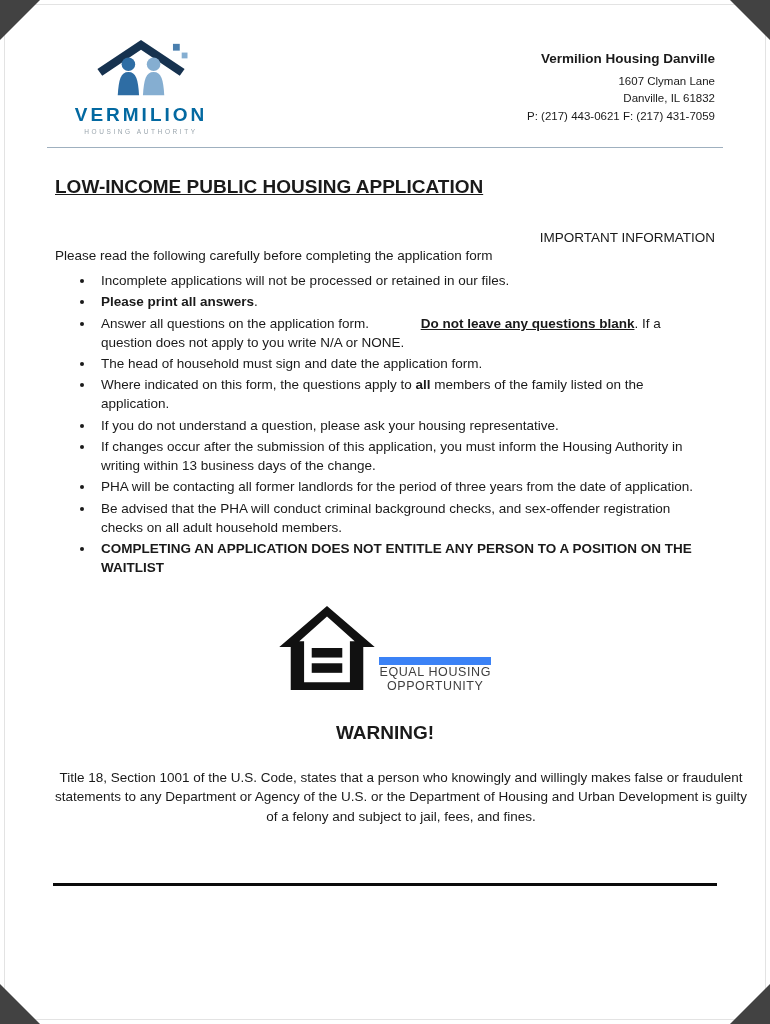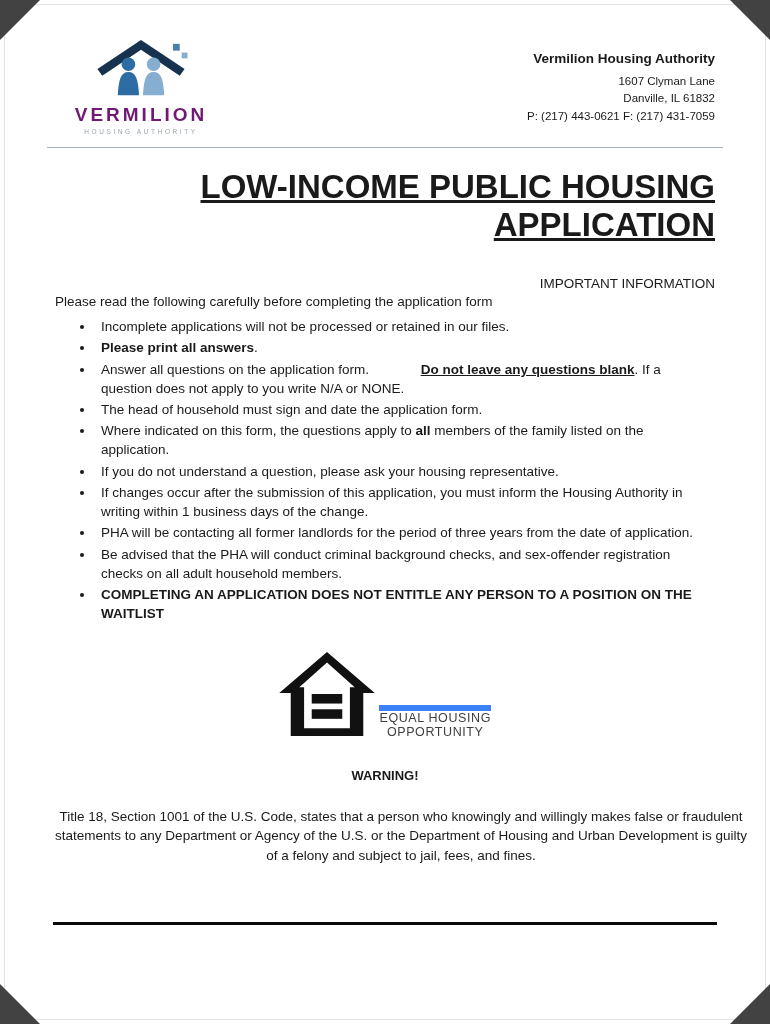--- a/index.html
+++ b/index.html
@@ -18,45 +18,45 @@
   .corner { position:absolute; width:0; height:0; z-index:6; }
   .corner.tl { top:0; left:0;  border-top:40px solid #424242; border-right:40px solid transparent; }
   .corner.tr { top:0; right:0; border-top:40px solid #424242; border-left:40px solid transparent; }
   .corner.bl { bottom:0; left:0;  border-bottom:40px solid #424242; border-right:40px solid transparent; }
   .corner.br { bottom:0; right:0; border-bottom:40px solid #424242; border-left:40px solid transparent; }
 
   
   .header { display:flex; justify-content:space-between; align-items:flex-start; }
   .logo { width:160px; text-align:center; margin-left:6px; }
   .logo svg { display:block; margin:0 auto; }
-  .wordmark { font-size:19px; font-weight:bold; color:#701a75; letter-spacing:3px; margin-top:3px; }
+  .wordmark { font-size:19px; font-weight:bold; color:#0369a1; letter-spacing:3px; margin-top:3px; }
   .tagline  { font-size:6.5px; color:#9aa5ad; letter-spacing:2.6px; margin-top:2px; }
   .org-info { text-align:right; padding-top:12px; }
   .org-name { font-weight:bold; font-size:13.5px; margin-bottom:7px; }
   .org-line { font-size:11.5px; line-height:1.5; }
   .header-divider { border:none; border-top:1px solid #9fb0bf; margin:12px -8px 0; }
 
   
-  .title { text-align:right; font-size:33px; font-weight:bold; text-decoration:underline; margin-top:20px; }
+  .title { text-align:left; font-size:19px; font-weight:bold; text-decoration:underline; margin-top:28px; }
   .imp-heading { text-align:right; font-weight:normal; font-size:13.5px; margin-top:32px; }
   .imp-sub { text-align:left; font-size:13.5px; margin-top:3px; }
 
   ul.bullets { margin:9px 0 0; padding-left:40px; }
   ul.bullets li { font-size:13.5px; line-height:1.4; padding-left:6px; margin-bottom:2.5px; }
   .seg-b { font-weight:bold; }
   .seg-u { text-decoration:underline;padding-left:48px; }
 
   
   .eho { text-align:center; margin-top:28px; }
-  .eho-text { display:inline-block; border-top:6px solid #3b82f6; margin-top:15px; padding-top:1px;
+  .eho-text { display:inline-block; border-top:8px solid #3b82f6; margin-top:15px; padding-top:1px;
               font-size:12.5px; line-height:1.1; color:#3f3f3f; letter-spacing:0.6px; min-width:112px; }
 
   
   .notice { font-weight:bold; text-align:center; font-size:13.5px; width:682px; margin:32px auto 0; line-height:1.45; }
-  .warning-heading { text-align:center; font-weight:bold; font-size:13px; margin-top:28px; }
+  .warning-heading { text-align:center; font-weight:bold; font-size:19px; margin-top:28px; }
   .warning-body { text-align:center; font-size:13.5px; width:692px; margin:24px auto 0; line-height:1.45; }
   .bottom-rule { border:none; border-top:3px solid #0a0a0a; margin:56px -2px 0; }
 </style>
 </head>
 <body>
 
 <div class="page">
 
   <div class="header">
     <div class="logo">
@@ -68,42 +68,42 @@
           <circle cx="42" cy="26" r="7" fill="#2e6da4"></circle>
           <path d="M42 34 C34 34 32 42 31 58 L53 58 C52 42 50 34 42 34 Z" fill="#2e6da4"></path>
           <circle cx="68" cy="26" r="7" fill="#85aed1"></circle>
           <path d="M68 34 C60 34 58 42 57 58 L79 58 C78 42 76 34 68 34 Z" fill="#85aed1"></path>
         </svg>
       </span>
       <div class="wordmark">VERMILION</div>
       <div class="tagline">HOUSING AUTHORITY</div>
     </div>
     <div class="org-info">
-      <div class="org-name">Vermilion Housing Authority</div>
+      <div class="org-name">Vermilion Housing Danville</div>
       <div class="org-line">1607 Clyman Lane</div>
       <div class="org-line">Danville, IL 61832</div>
       <div class="org-line">P: (217) 443-0621 F: (217) 431-7059</div>
     </div>
   </div>
 
   <hr class="header-divider">
 
   <div class="title">LOW-INCOME PUBLIC HOUSING APPLICATION</div>
 
   <div class="imp-heading">IMPORTANT INFORMATION</div>
   <div class="imp-sub">Please read the following carefully before completing the application form</div>
 
   <ul class="bullets">
       <li><span>Incomplete applications will not be processed or retained in our files.</span></li>
       <li><span class="seg-b">Please print all answers</span><span>.</span></li>
       <li><span>Answer all questions on the application form.  </span><span class="seg-b seg-u">Do not leave any questions blank</span><span>.  If a question does not apply to you write N/A or NONE.</span></li>
       <li><span>The head of household must sign and date the application form.</span></li>
       <li><span>Where indicated on this form, the questions apply to </span><span class="seg-b">all</span><span> members of the family listed on the application.</span></li>
       <li><span>If you do not understand a question, please ask your housing representative.</span></li>
-      <li><span>If changes occur after the submission of this application, you must inform the Housing Authority in writing within 1 business days of the change.</span></li>
+      <li><span>If changes occur after the submission of this application, you must inform the Housing Authority in writing within 13 business days of the change.</span></li>
       <li><span>PHA will be contacting all former landlords for the period of three years from the date of application.</span></li>
       <li><span>Be advised that the PHA will conduct criminal background checks, and sex-offender registration checks on all adult household members.</span></li>
       <li><span class="seg-b">COMPLETING AN APPLICATION DOES NOT ENTITLE ANY PERSON TO A POSITION ON THE WAITLIST</span></li>
     </ul>
 
   <div class="eho">
     <span>
       <svg width="96" height="84" viewBox="0 0 100 88" aria-hidden="true">
         <path d="M50 0 L100 43 L88 43 L88 88 L12 88 L12 43 L0 43 Z" fill="#111111"></path>
         <path d="M50 11 L79 37 L74 37 L74 80 L26 80 L26 37 L21 37 Z" fill="#ffffff"></path>

